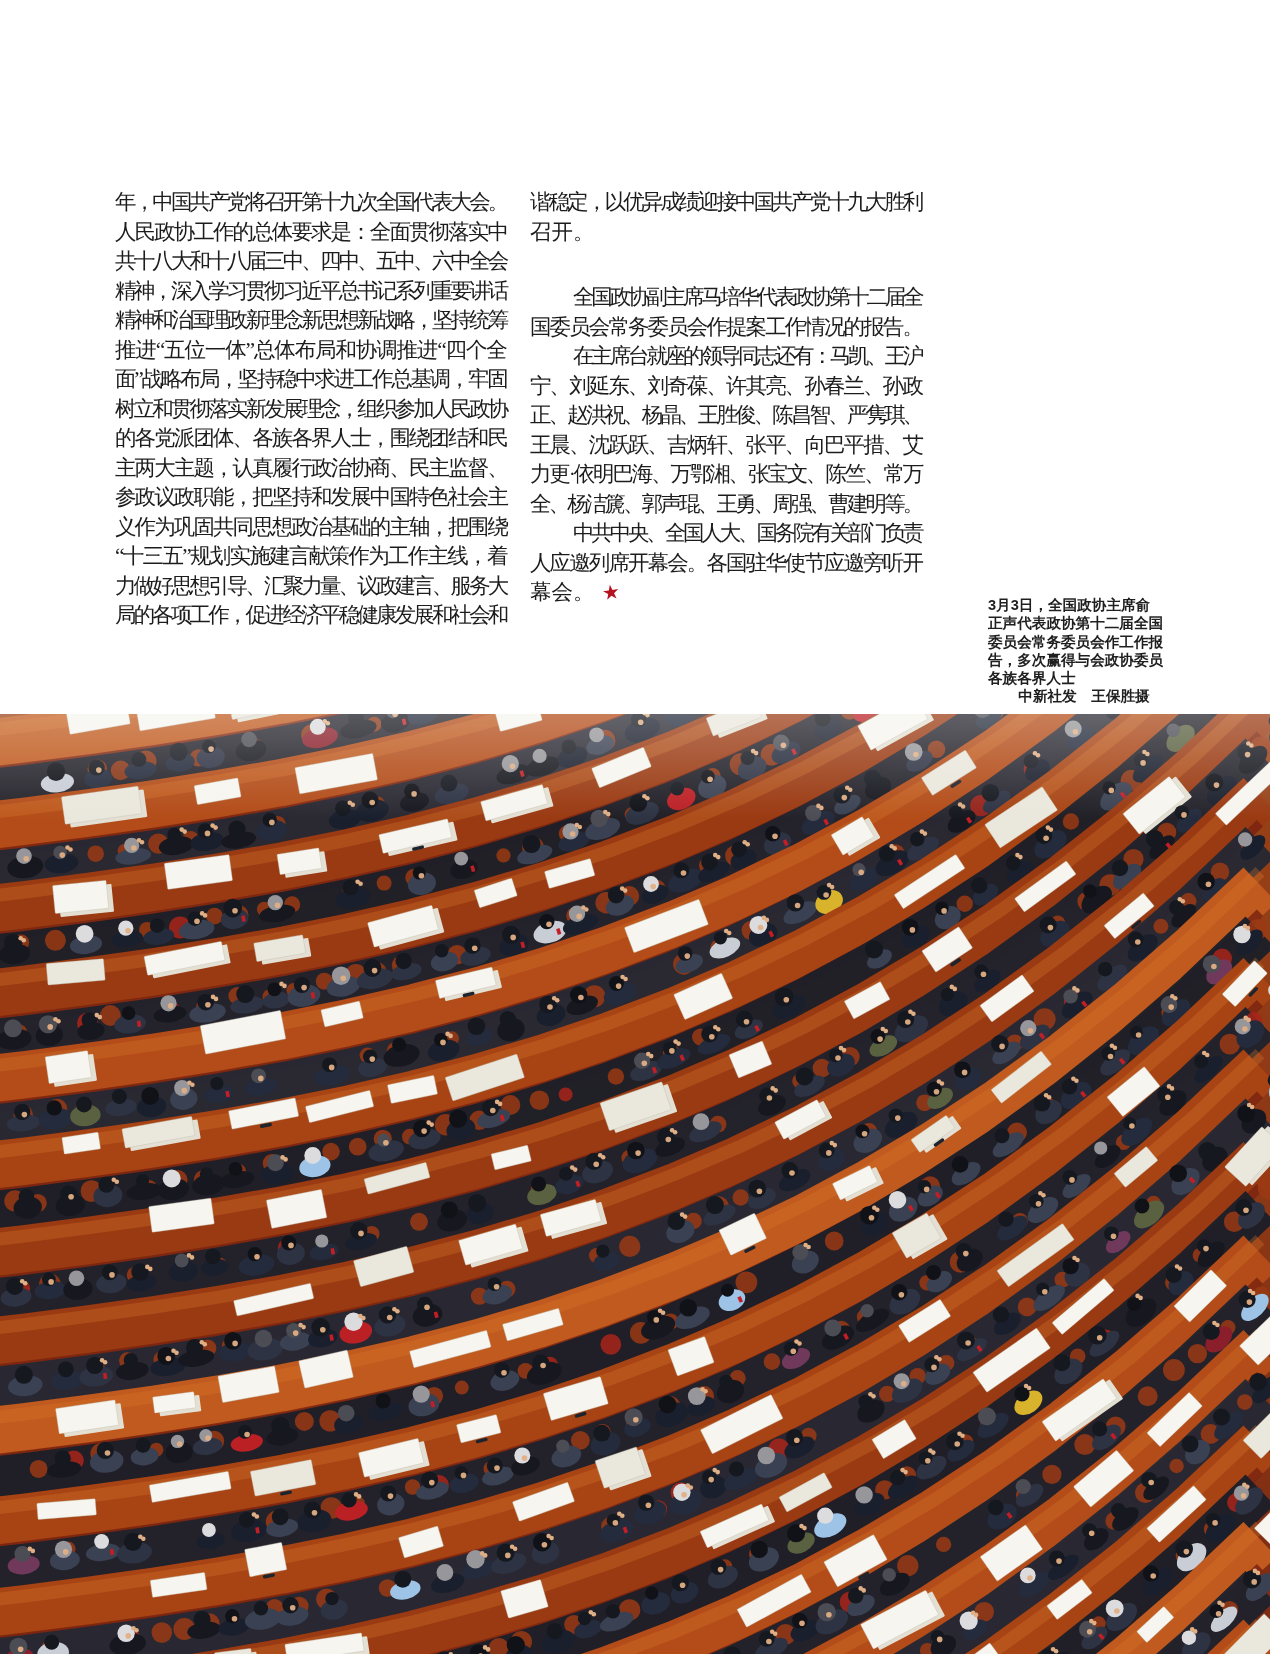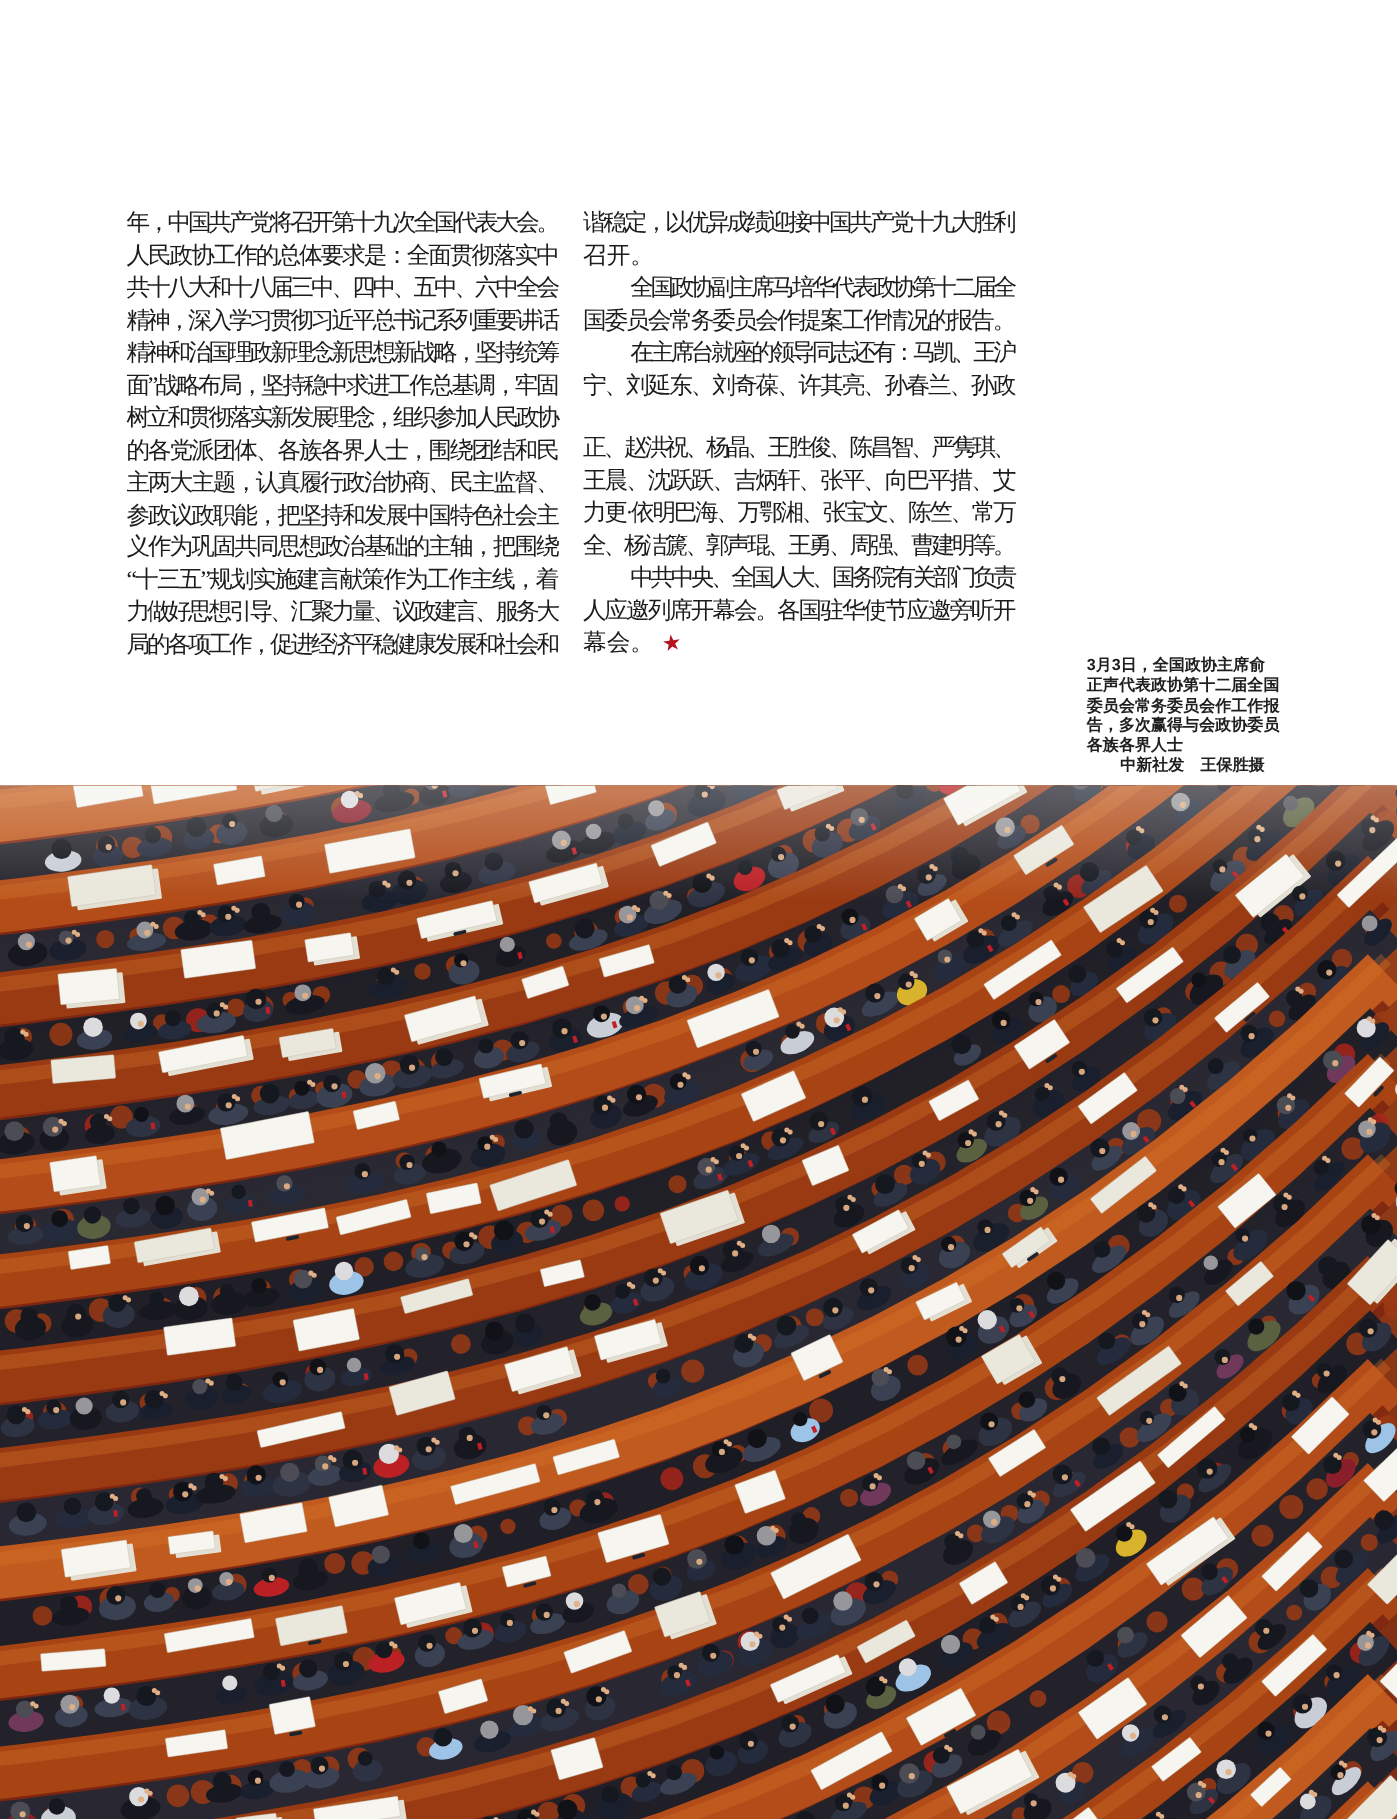--- a/index.html
+++ b/index.html
@@ -37,39 +37,40 @@
 </style>
 </head>
 <body>
 
 <div class="article-col" id="col-left">
   <div class="bline fit" style="letter-spacing: -2.86px;">年，中国共产党将召开第十九次全国代表大会。</div>
   <div class="bline fit" style="letter-spacing: -1.9px; text-align: right;">人民政协工作的总体要求是：全面贯彻落实中</div>
   <div class="bline fit" style="letter-spacing: -2.86px;">共十八大和十八届三中、四中、五中、六中全会</div>
   <div class="bline fit" style="letter-spacing: -2.86px;">精神，深入学习贯彻习近平总书记系列重要讲话</div>
   <div class="bline fit" style="letter-spacing: -2.86px;">精神和治国理政新理念新思想新战略，坚持统筹</div>
+  <div class="bline fit" style="letter-spacing: -1.14px;">推进“五位一体”总体布局和协调推进“四个全</div>
   <div class="bline fit" style="letter-spacing: -2.29px;">面”战略布局，坚持稳中求进工作总基调，牢固</div>
   <div class="bline fit" style="letter-spacing: -2.86px;">树立和贯彻落实新发展理念，组织参加人民政协</div>
   <div class="bline fit" style="letter-spacing: -1.9px;">的各党派团体、各族各界人士，围绕团结和民</div>
   <div class="bline fit" style="letter-spacing: -1.9px;">主两大主题，认真履行政治协商、民主监督、</div>
   <div class="bline fit" style="letter-spacing: -1.9px;">参政议政职能，把坚持和发展中国特色社会主</div>
   <div class="bline fit" style="letter-spacing: -1.9px;">义作为巩固共同思想政治基础的主轴，把围绕</div>
   <div class="bline fit" style="letter-spacing: -1.71px;">“十三五”规划实施建言献策作为工作主线，着</div>
   <div class="bline fit" style="letter-spacing: -2.86px;">力做好思想引导、汇聚力量、议政建言、服务大</div>
   <div class="bline fit" style="letter-spacing: -2.86px;">局的各项工作，促进经济平稳健康发展和社会和</div>
 </div>
 
 <div class="article-col" id="col-right">
   <div class="bline fit" style="letter-spacing: -2.86px;">谐稳定，以优异成绩迎接中国共产党十九大胜利</div>
   <div class="bline">召开。</div>
-  <div class="bline fit indent" style="letter-spacing: -3.16px;">全国政协副主席马培华代表政协第十二届全</div>
+  <div class="bline fit indent" style="letter-spacing: -3.16px; margin-top: 36px;">全国政协副主席马培华代表政协第十二届全</div>
   <div class="bline fit" style="letter-spacing: -1.9px;">国委员会常务委员会作提案工作情况的报告。</div>
   <div class="bline fit indent" style="letter-spacing: -3.16px;">在主席台就座的领导同志还有：马凯、王沪</div>
   <div class="bline fit" style="letter-spacing: -1.9px;">宁、刘延东、刘奇葆、许其亮、孙春兰、孙政</div>
-  <div class="bline fit" style="letter-spacing: -2.86px; margin-top: 28px;">正、赵洪祝、杨晶、王胜俊、陈昌智、严隽琪、</div>
+  <div class="bline fit" style="letter-spacing: -2.86px;">正、赵洪祝、杨晶、王胜俊、陈昌智、严隽琪、</div>
   <div class="bline fit" style="letter-spacing: -1.9px;">王晨、沈跃跃、吉炳轩、张平、向巴平措、艾</div>
   <div class="bline fit" style="letter-spacing: -2.14px;">力更·依明巴海、万鄂湘、张宝文、陈竺、常万</div>
   <div class="bline fit" style="letter-spacing: -2.86px;">全、杨洁篪、郭声琨、王勇、周强、曹建明等。</div>
   <div class="bline fit indent" style="letter-spacing: -3.16px;">中共中央、全国人大、国务院有关部门负责</div>
   <div class="bline fit" style="letter-spacing: -1.9px;">人应邀列席开幕会。各国驻华使节应邀旁听开</div>
   <div class="bline">
     <span>幕会。</span><span class="endstar">★</span>
   </div>
 </div>
 

